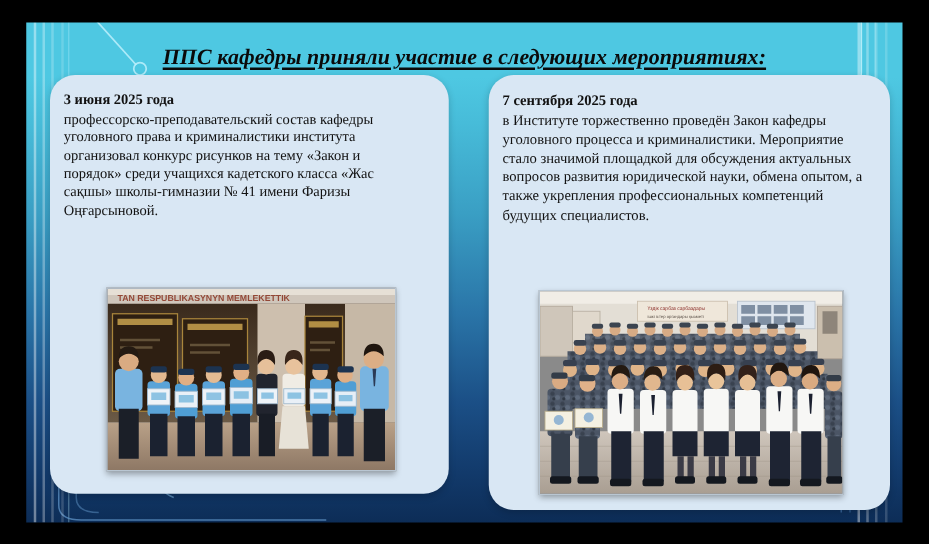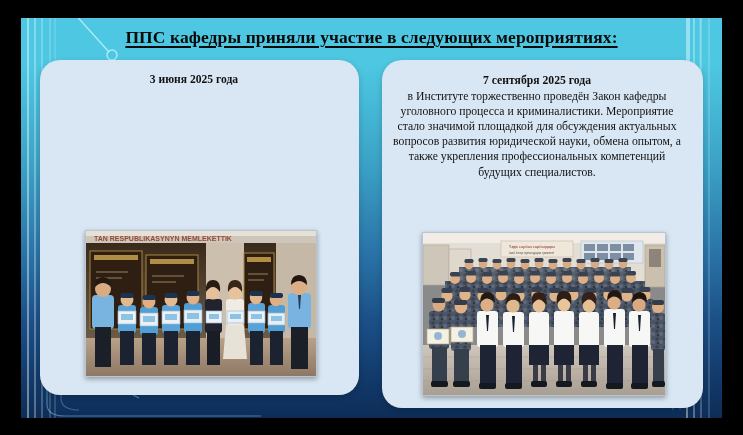--- a/index.html
+++ b/index.html
@@ -21,21 +21,21 @@
   .stripes i{position:absolute;top:0;bottom:0;width:2px;background:rgba(255,255,255,.55);}
   .stripes i:nth-child(1){left:2px;}
   .stripes i:nth-child(2){left:9px;opacity:.75;}
   .stripes i:nth-child(3){left:16px;opacity:.55;}
   .stripes i:nth-child(4){left:24px;opacity:.4;}
 
   .deco{position:absolute;inset:0;pointer-events:none;}
 
   
   .header-band{
-    position:absolute;left:0;right:0;top:0;height:47px;
+    position:absolute;left:0;right:0;top:8px;height:47px;font-style:italic;
   }
   .page-title{
     position:absolute;left:0;right:0;top:9px;
     text-align:center;
     font-family:"Liberation Serif",serif;
     font-weight:bold;font-size:17.5px;letter-spacing:.1px;
     color:#0a0a0a;
     text-decoration:underline;
     text-underline-offset:3px;
     text-decoration-thickness:2px;
@@ -44,25 +44,24 @@
 
   
   .card{
     position:absolute;
     background:#d9e7f4;
     border-radius:20px;
     box-shadow:0 2px 6px rgba(0,0,0,.18);
     overflow:hidden;
   }
   .card.left {left:19px;  top:42px; width:319px; height:335px;}
-  .card.right{left:361px; top:42px; width:321px; height:348px;}
+  .card.right{left:370px; top:42px; width:321px; height:348px;}
 
   .card-text{
     margin:0;padding:13px 22px 0 11px;
-    text-align:center;
     font-family:"Liberation Serif",serif;
     font-size:11.6px;line-height:14.6px;
     color:#121212;
   }
   .card.right .card-text{font-size:11.7px;line-height:15.1px;padding-top:13px;}
   .card-date{display:block;font-weight:bold;margin-bottom:1px;}
 
   
   .photo{
     position:absolute;overflow:hidden;
@@ -119,21 +118,21 @@
         <i></i>
         <i></i>
     </div>
 
     <div class="header-band">
       <div class="page-title">ППС кафедры приняли участие в следующих мероприятиях:</div>
     </div>
 
     <div class="card left">
       <p class="card-text">
-        <span class="card-date">3 июня 2025 года</span>
+        <span class="card-date">3 июня 2025 года</span><span>профессорско-преподавательский состав кафедры уголовного права и криминалистики института организовал конкурс рисунков на тему «Закон и порядок» среди учащихся кадетского класса «Жас сақшы» школы-гимназии № 41 имени Фаризы Оңғарсыновой.</span>
       </p>
 
       <div class="photo left">
         <svg viewBox="0 0 230 145" preserveAspectRatio="none" aria-hidden="true">
           <defs>
             <linearGradient id="wallL" x1="0" y1="0" x2="0" y2="1">
               <stop offset="0" stop-color="#3a2a1c"></stop>
                 <stop offset="1" stop-color="#6b5a46"></stop>
             </linearGradient>
             <linearGradient id="floorL" x1="0" y1="0" x2="0" y2="1">

